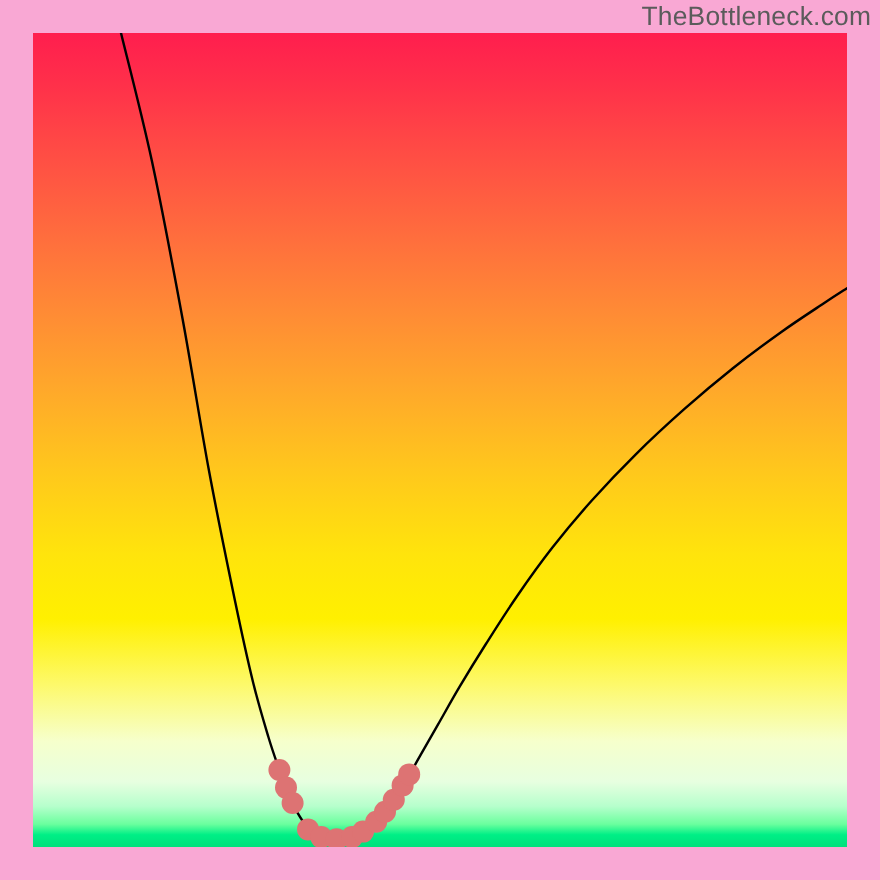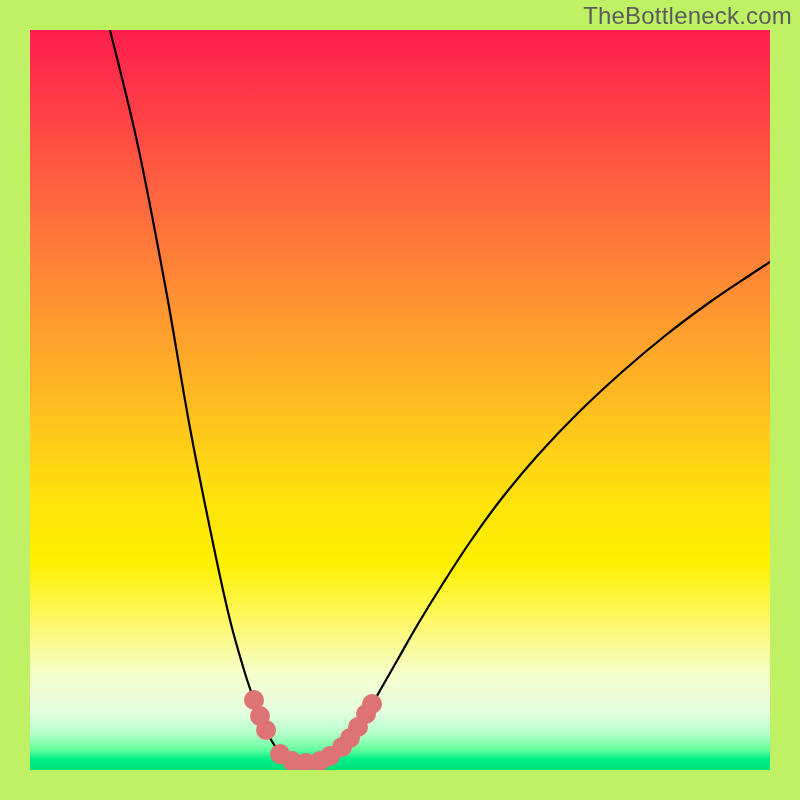--- a/index.html
+++ b/index.html
@@ -1,21 +1,21 @@
 <!DOCTYPE html>
 <html><head>
 <meta charset="utf-8">
 <style>
   * { margin: 0; padding: 0; box-sizing: border-box; }
   html, body { width: 800px; height: 800px; overflow: hidden; background: #000; }
   .outer {
     position: relative;
     width: 800px;
     height: 800px;
-    background: #bef264;
+    background: #f9a8d4;
   }
   .watermark {
     position: absolute;
     top: 2px;
     right: 8px;
     font-family: Arial, Helvetica, sans-serif;
     font-size: 24px;
     font-weight: 400;
     color: #5b5b5b;
     letter-spacing: 0.2px;

